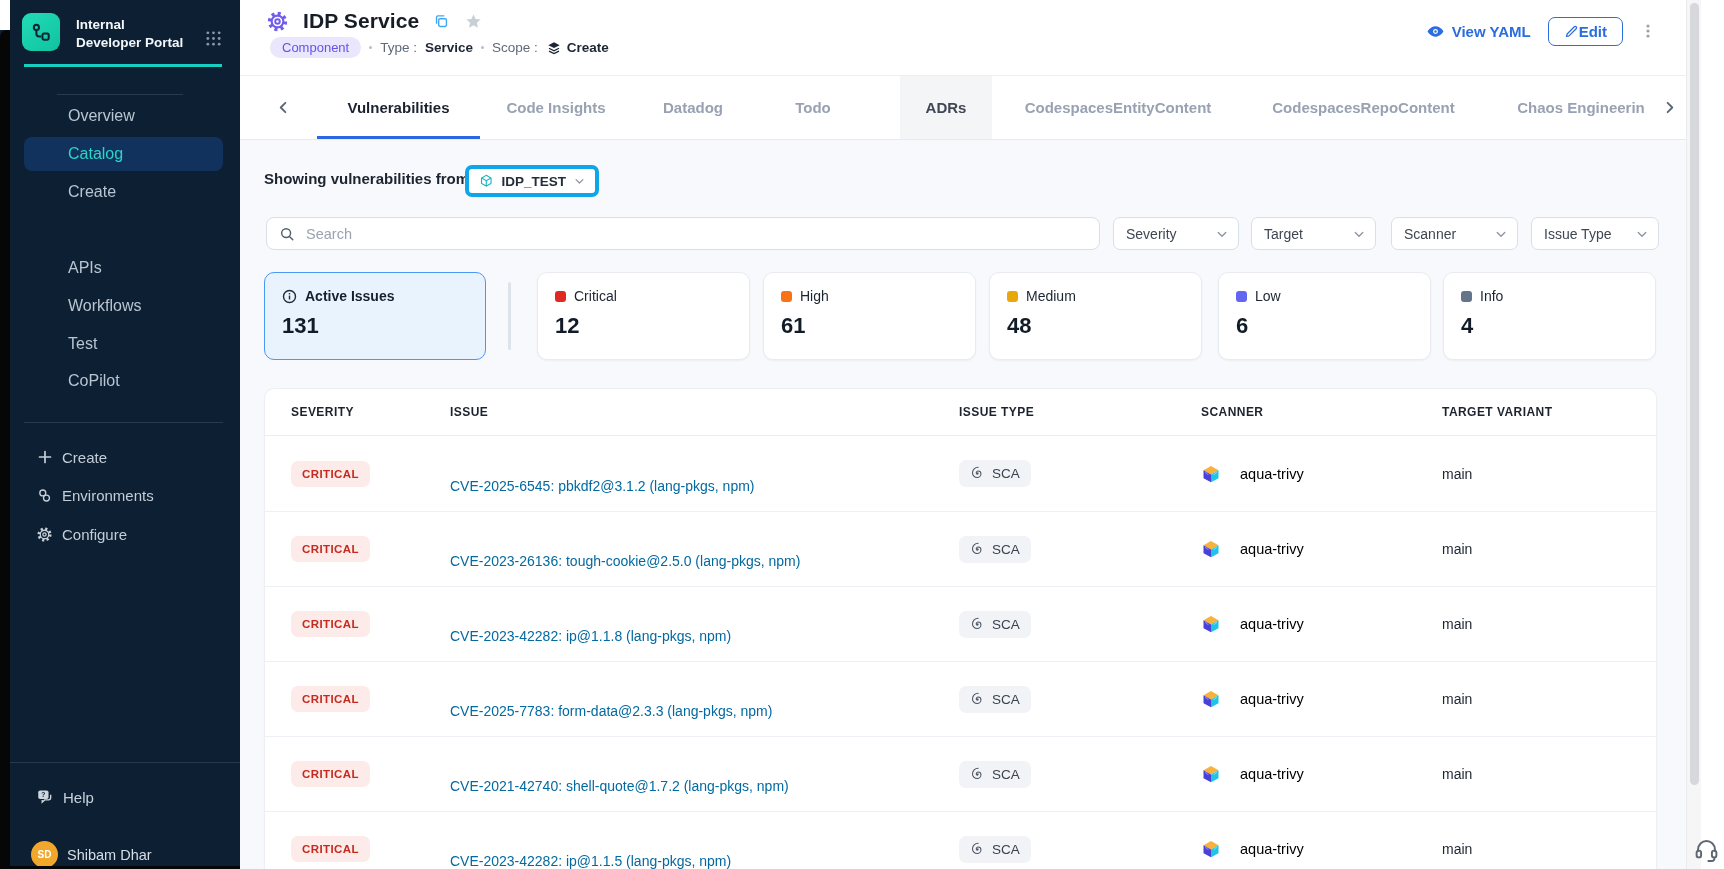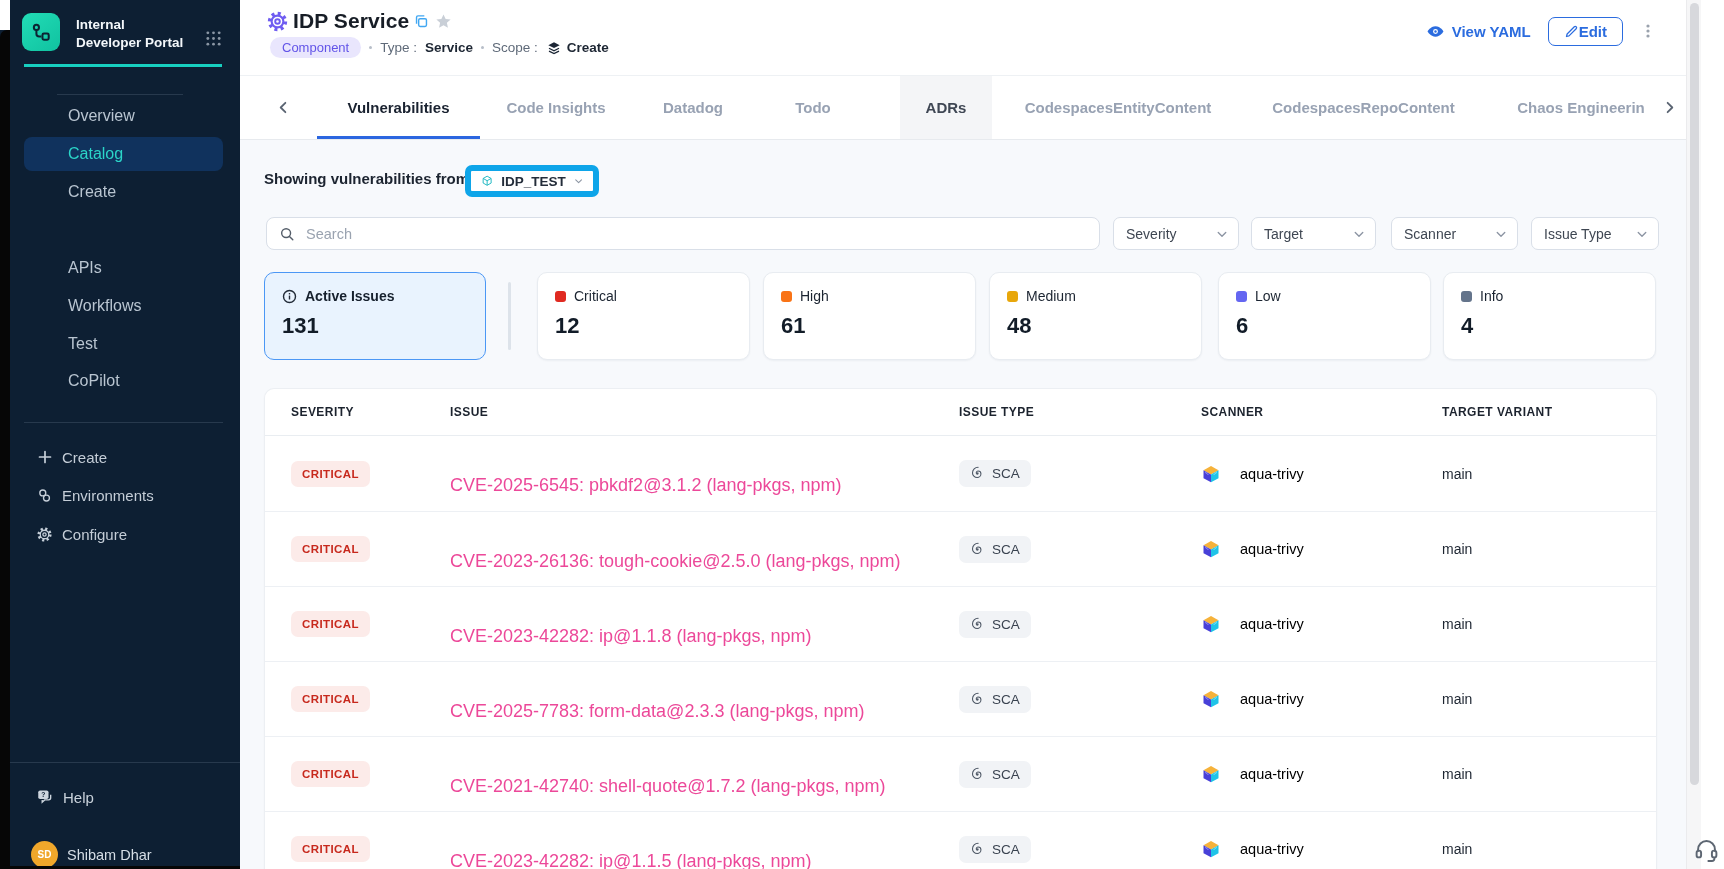--- a/index.html
+++ b/index.html
@@ -37,21 +37,21 @@
 
   .help-row { position:absolute; left:36px; top:788px; display:flex; align-items:center; gap:9px; color:#c9d2db; font-size:15px; cursor:pointer; }
   .user-row { position:absolute; left:31px; top:841px; display:flex; align-items:center; gap:9px; cursor:pointer; }
   .avatar { width:27px; height:27px; border-radius:50%; background:#f0a72b; color:#fff; font-size:10px; font-weight:700;
             display:flex; align-items:center; justify-content:center; }
   .user-name { color:#d6dee6; font-size:14.5px; }
 
   
   #main { position:absolute; left:240px; top:0; width:1446px; height:869px; background:#f7f9fc; }
   .topbar { position:absolute; left:0; top:0; width:1446px; height:76px; background:#fff; border-bottom:1px solid #eef1f4; }
-  .title-row { position:absolute; left:26px; top:9px; display:flex; align-items:center; gap:4px; }
+  .title-row { position:absolute; left:26px; top:9px; display:flex; align-items:center; gap:14px; }
   .page-title { font-size:21px; font-weight:700; color:#171d26; letter-spacing:.1px; }
   .meta-row { position:absolute; left:30px; top:37px; display:flex; align-items:center; gap:8px; font-size:13.5px; color:#5f6a79; }
   .pill { background:#e9e6fd; color:#6254e8; padding:3px 12px; border-radius:12px; font-size:13px; font-weight:500; }
   .dot-sep { width:3px; height:3px; border-radius:50%; background:#b7bec8; }
   .meta-val { color:#1d2633; font-weight:600; }
   .scope-wrap { display:flex; align-items:center; gap:5px; }
 
   .header-actions { position:absolute; right:30px; top:13px; height:36px; display:flex; align-items:center; gap:17px; }
   .view-yaml { display:flex; align-items:center; gap:7px; color:#2b6cdf; font-size:15px; font-weight:700; cursor:pointer; }
   .edit-btn { display:flex; align-items:center; gap:0; border:1.5px solid #2b6cdf; color:#2b6cdf; background:#fff;
@@ -63,21 +63,21 @@
          font-size:15px; font-weight:600; color:#98a2b3; cursor:pointer; white-space:nowrap; }
   .tab.active { color:#1a2230; font-weight:700; }
   .tab.hl { background:#f4f5f7; color:#3f4754; font-weight:700; }
   .tab-underline { position:absolute; left:77px; top:60px; width:163px; height:3px; background:#2b66e0; }
   .tab-chev { position:absolute; top:24px; cursor:pointer; }
 
   .content { position:absolute; left:0; top:141px; width:1446px; height:728px; background:#f7f9fc; overflow:hidden; }
 
   .showing-label { position:absolute; left:24px; top:29px; font-size:15px; font-weight:700; color:#1c2430; }
   .project-dd { position:absolute; left:225px; top:24px; width:134px; height:32px; background:#fff;
-                border:6px solid #0ea5e9; border-radius:7px; display:flex; align-items:center; gap:8px;
+                border:4px solid #0ea5e9; border-radius:7px; display:flex; align-items:center; gap:8px;
                 padding:0 10px; cursor:pointer; }
   .project-dd .lbl { font-size:13.5px; color:#242d3a; font-weight:600; flex:1; }
 
   .search-box { position:absolute; left:26px; top:76px; width:834px; height:33px; background:#fff;
                 border:1px solid #d9dfe8; border-radius:8px; display:flex; align-items:center; gap:9px; padding:0 12px; }
   .search-box input { border:none; outline:none; flex:1; font-size:14.5px; color:#2a3340; background:transparent;
                       font-family:"Liberation Sans",sans-serif; }
   .search-box input::placeholder { color:#9aa3b0; }
 
   .filter { position:absolute; top:76px; height:33px; background:#fff; border:1px solid #d9dfe8; border-radius:7px;
@@ -99,21 +99,21 @@
 
   .table { position:absolute; left:24px; top:247px; width:1393px; background:#fff;
            border:1px solid #eceff3; border-bottom:none; border-radius:10px 10px 0 0;
            box-shadow:0 1px 2px rgba(20,30,50,.04); }
   .thead, .trow { display:grid; grid-template-columns:159px 509px 242px 241px 1fr; padding-left:26px; align-items:center; }
   .thead { height:47px; border-bottom:1px solid #e9edf1; font-size:12px; font-weight:700; color:#1c232e; letter-spacing:.45px; }
   .trow { height:75px; cursor:pointer; }
   .trow + .trow { border-top:1px solid #edf0f4; }
   .sev-badge { display:inline-block; padding:7px 11px; border-radius:7px; background:#fcebe9; color:#c7291d;
                font-size:11.5px; font-weight:700; letter-spacing:.4px; }
-  .issue-text { font-size:18px; color:#ec4899;margin-top:24px; }
+  .issue-text { font-size:14px; color:#0369a1;margin-top:24px; }
   .type-chip { display:inline-flex; align-items:center; gap:7px; padding:6px 11px; border-radius:7px;
                background:#f1f3f6; color:#3a4350; font-size:13.5px; font-weight:500; }
   .scanner-cell { display:flex; align-items:center; gap:19px; font-size:14.5px; color:#000000; }
   .target-text { font-size:14px; color:#1d2531; }
 
   
   .scrollbar { position:absolute; left:1686px; top:0; width:15px; height:869px; background:#f6f6f7; border-left:1px solid #ebebed; }
   .scroll-thumb { position:absolute; left:3px; top:3px; width:9px; height:782px; background:#d7d8dc; border-radius:5px; }
   .headset { position:absolute; left:1693px; top:836px; color:#5d6672; }
 </style>

